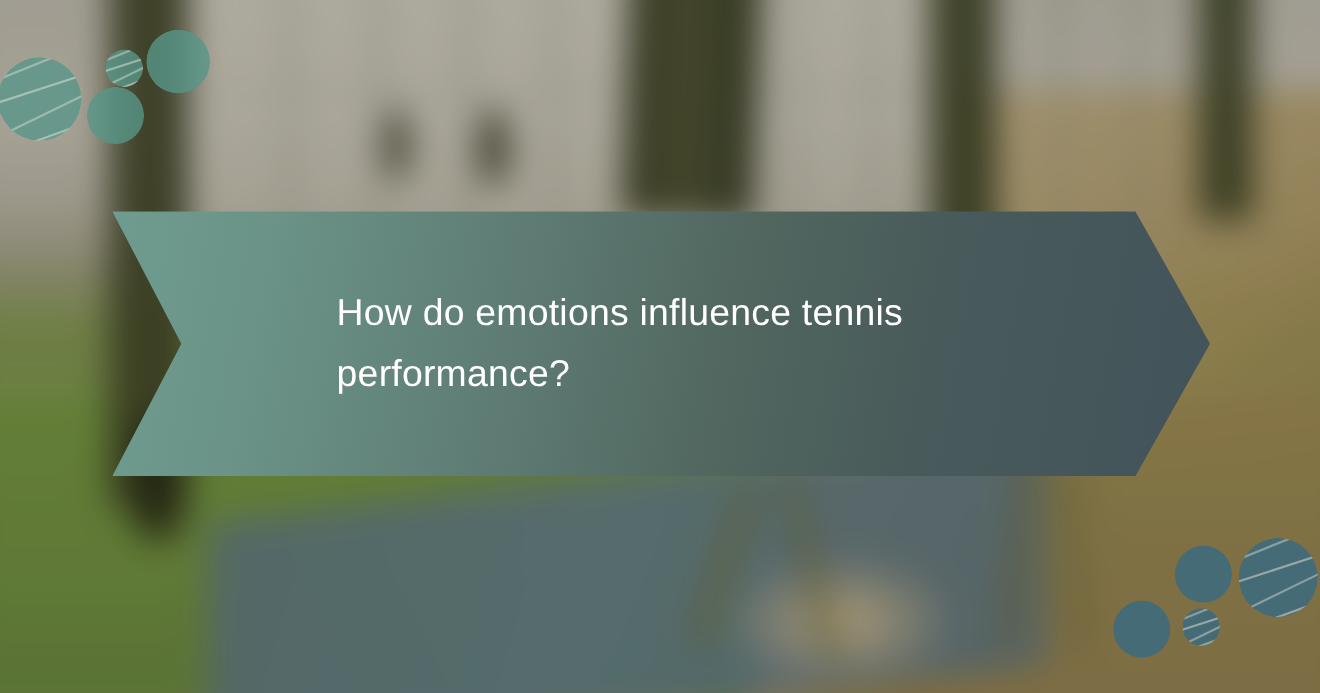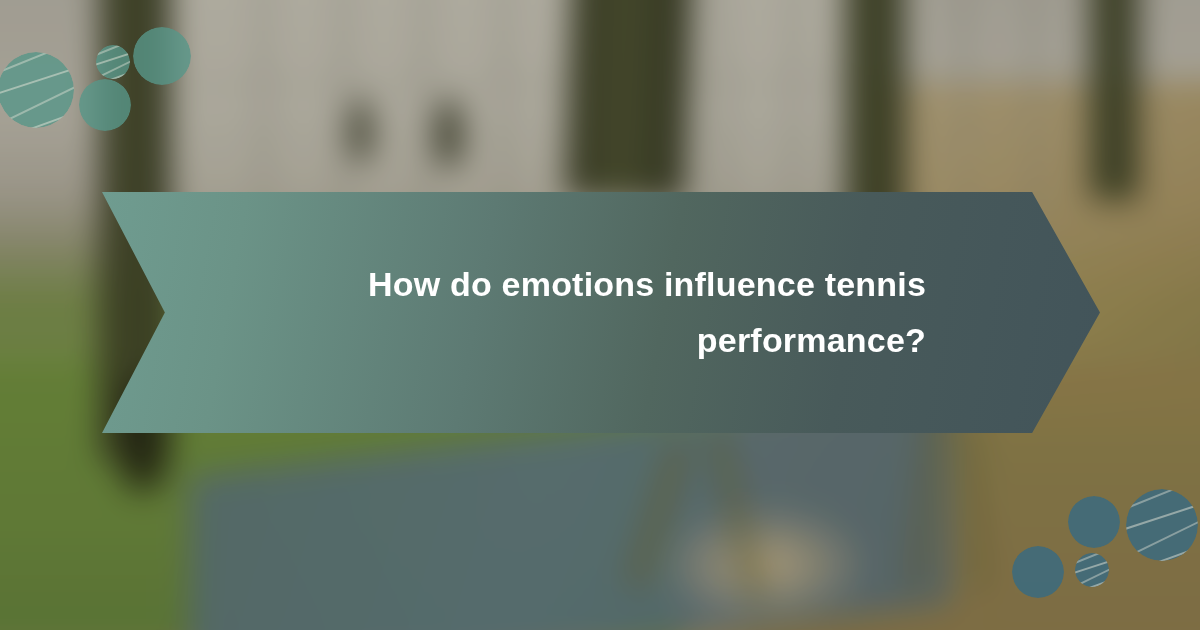--- a/index.html
+++ b/index.html
@@ -169,22 +169,22 @@
     display: flex;
     align-items: center;
     justify-content: center;
     box-sizing: border-box;
     padding: 0 110px 0 140px;
   }
   #banner-title {
     color: #ffffff;
     font-size: 34px;
     line-height: 1.62;
-    font-weight: 700;
-    text-align: right;
+    font-weight: 400;
+    text-align: left;
     letter-spacing: .2px;
     max-width: 620px;
   }
 </style>
 </head>
 <body>
 
 <div id="stage">
 
   <div id="bg">

